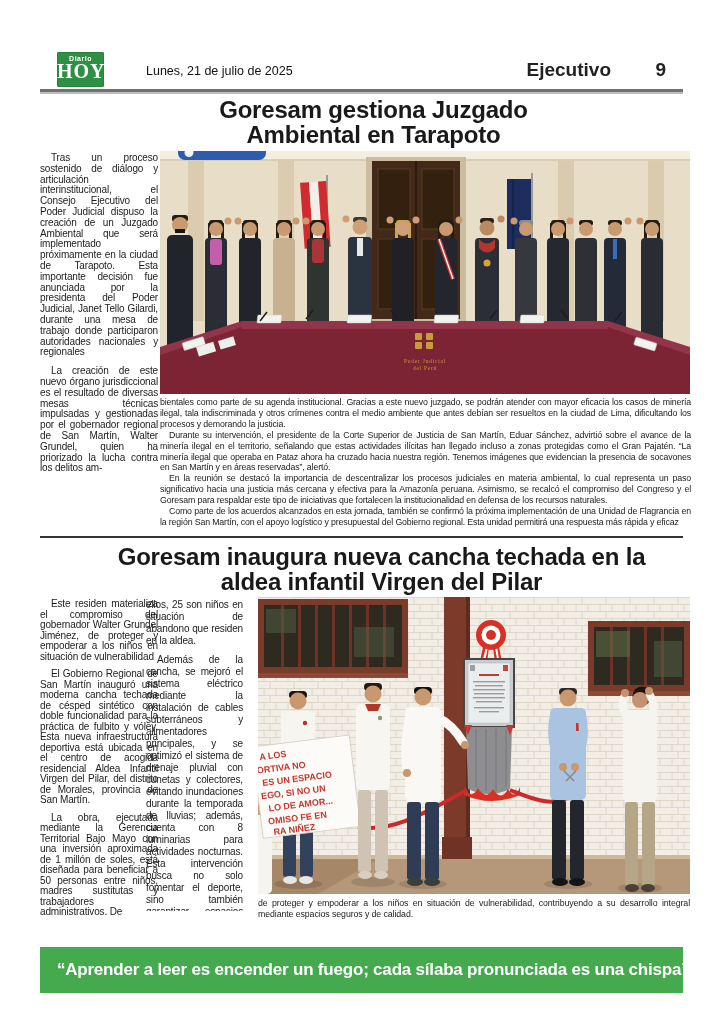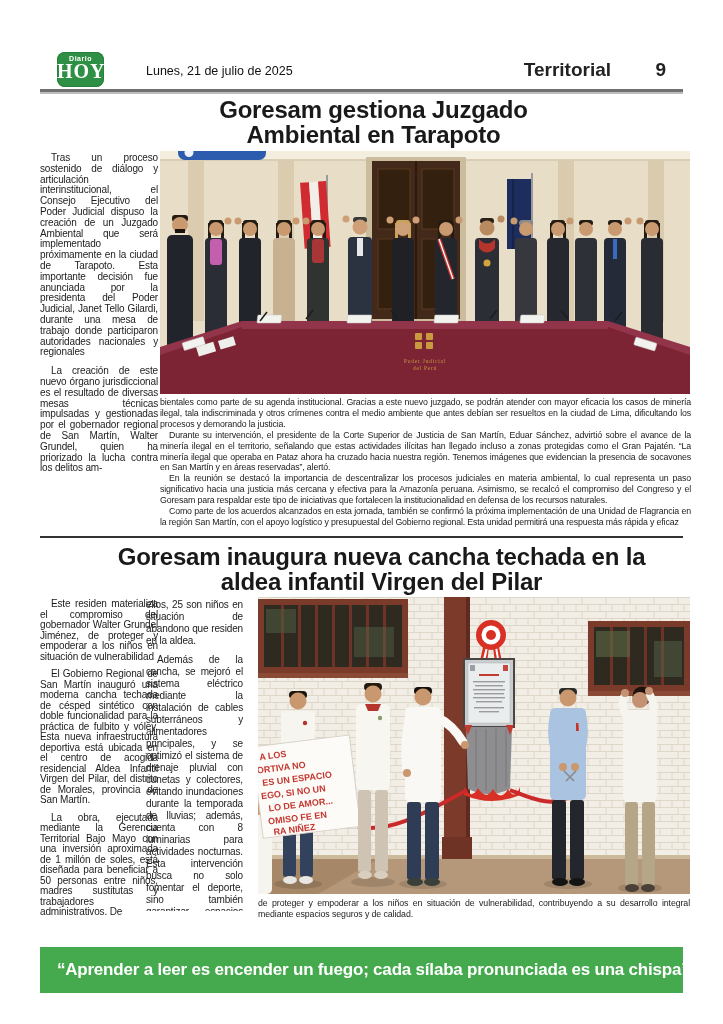--- a/index.html
+++ b/index.html
@@ -3,21 +3,21 @@
 <meta charset="utf-8">
 <style>
   html,body { margin:0; padding:0; background:#ffffff; }
   .page {
     position:relative; width:723px; height:1024px; background:#ffffff;
     font-family:"Liberation Sans", sans-serif; color:#1b1b1b; overflow:hidden;
   }
   
   .logo {
     position:absolute; left:57px; top:52px; width:47px; height:35px;
-    background:#2e9044; border-radius:8px; text-align:center; color:#fff;
+    background:#2e9044; border-radius:2px; text-align:center; color:#fff;
     box-shadow:0 0 0 1px #27803b inset;
   }
   .logo-small { display:block; font-size:7px; font-weight:bold; letter-spacing:.5px; margin-top:3px; }
   .logo-main  { display:block; font-family:"Liberation Serif", serif; font-size:20px; font-weight:bold; line-height:19px; letter-spacing:1px; }
   .mast-date    { position:absolute; left:146px; top:64px; font-size:12.5px; color:#111; }
   .mast-section { position:absolute; right:112px; top:59px; font-size:19px; font-weight:bold; color:#222; }
   .mast-page    { position:absolute; right:57px;  top:59px; font-size:19px; font-weight:bold; color:#222; }
   .header-rule  { position:absolute; left:40px; top:89px; width:643px; height:0;
                   border-top:3px solid #707070; border-bottom:2px solid #bdbdbd; }
   
@@ -53,21 +53,21 @@
 </head>
 <body>
 
 <div class="page">
 
   <div class="logo">
     <span class="logo-small">Diario</span>
     <span class="logo-main">HOY</span>
   </div>
   <div class="mast-date">Lunes, 21 de julio de 2025</div>
-  <div class="mast-section">Territorial</div>
+  <div class="mast-section">Ejecutivo</div>
   <div class="mast-page">9</div>
   <div class="header-rule"></div>
 
   <div class="headline headline1">
     <div>Goresam gestiona Juzgado</div>
     <div>Ambiental en Tarapoto</div>
   </div>
 
   <div class="a1-col">
     <p>Tras un proceso sostenido de diálogo y articulación interinstitucional, el Consejo Ejecutivo del Poder Judicial dispuso la creación de un Juzgado Ambiental que será implementado próximamente en la ciudad de Tarapoto. Esta importante decisión fue anunciada por la presidenta del Poder Judicial, Janet Tello Gilardi, durante una mesa de trabajo donde participaron autoridades nacionales y regionales</p>

